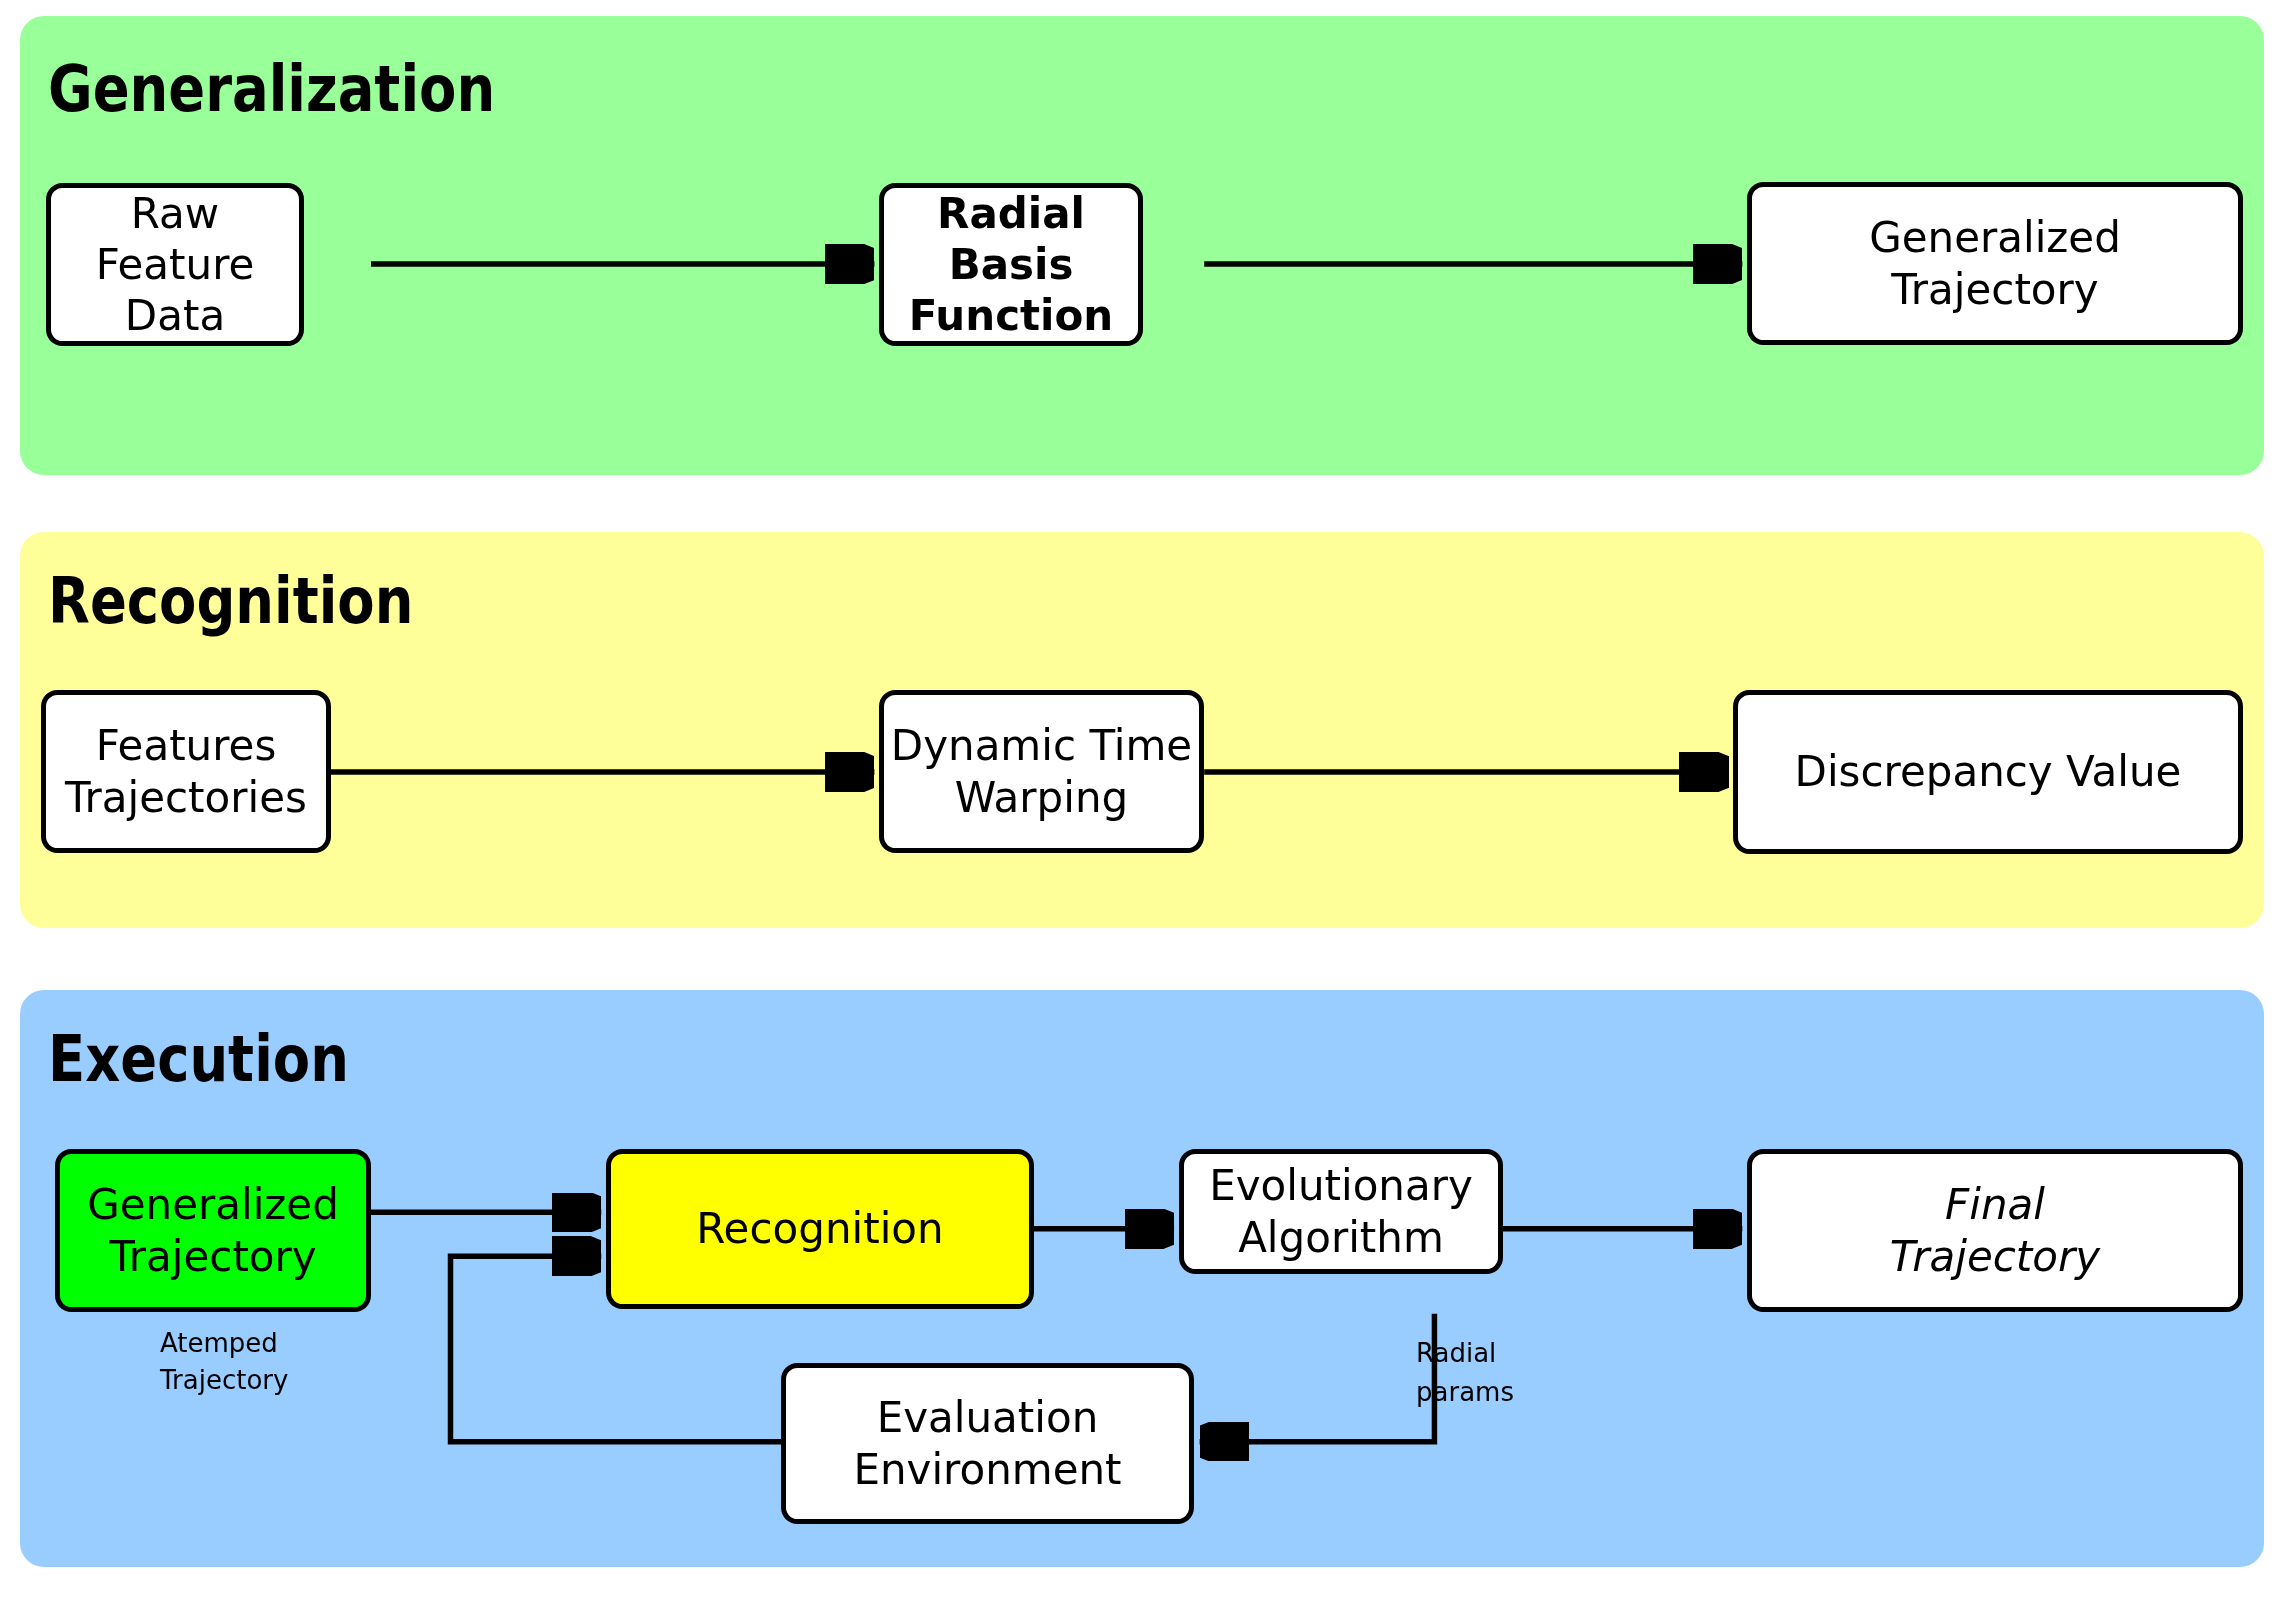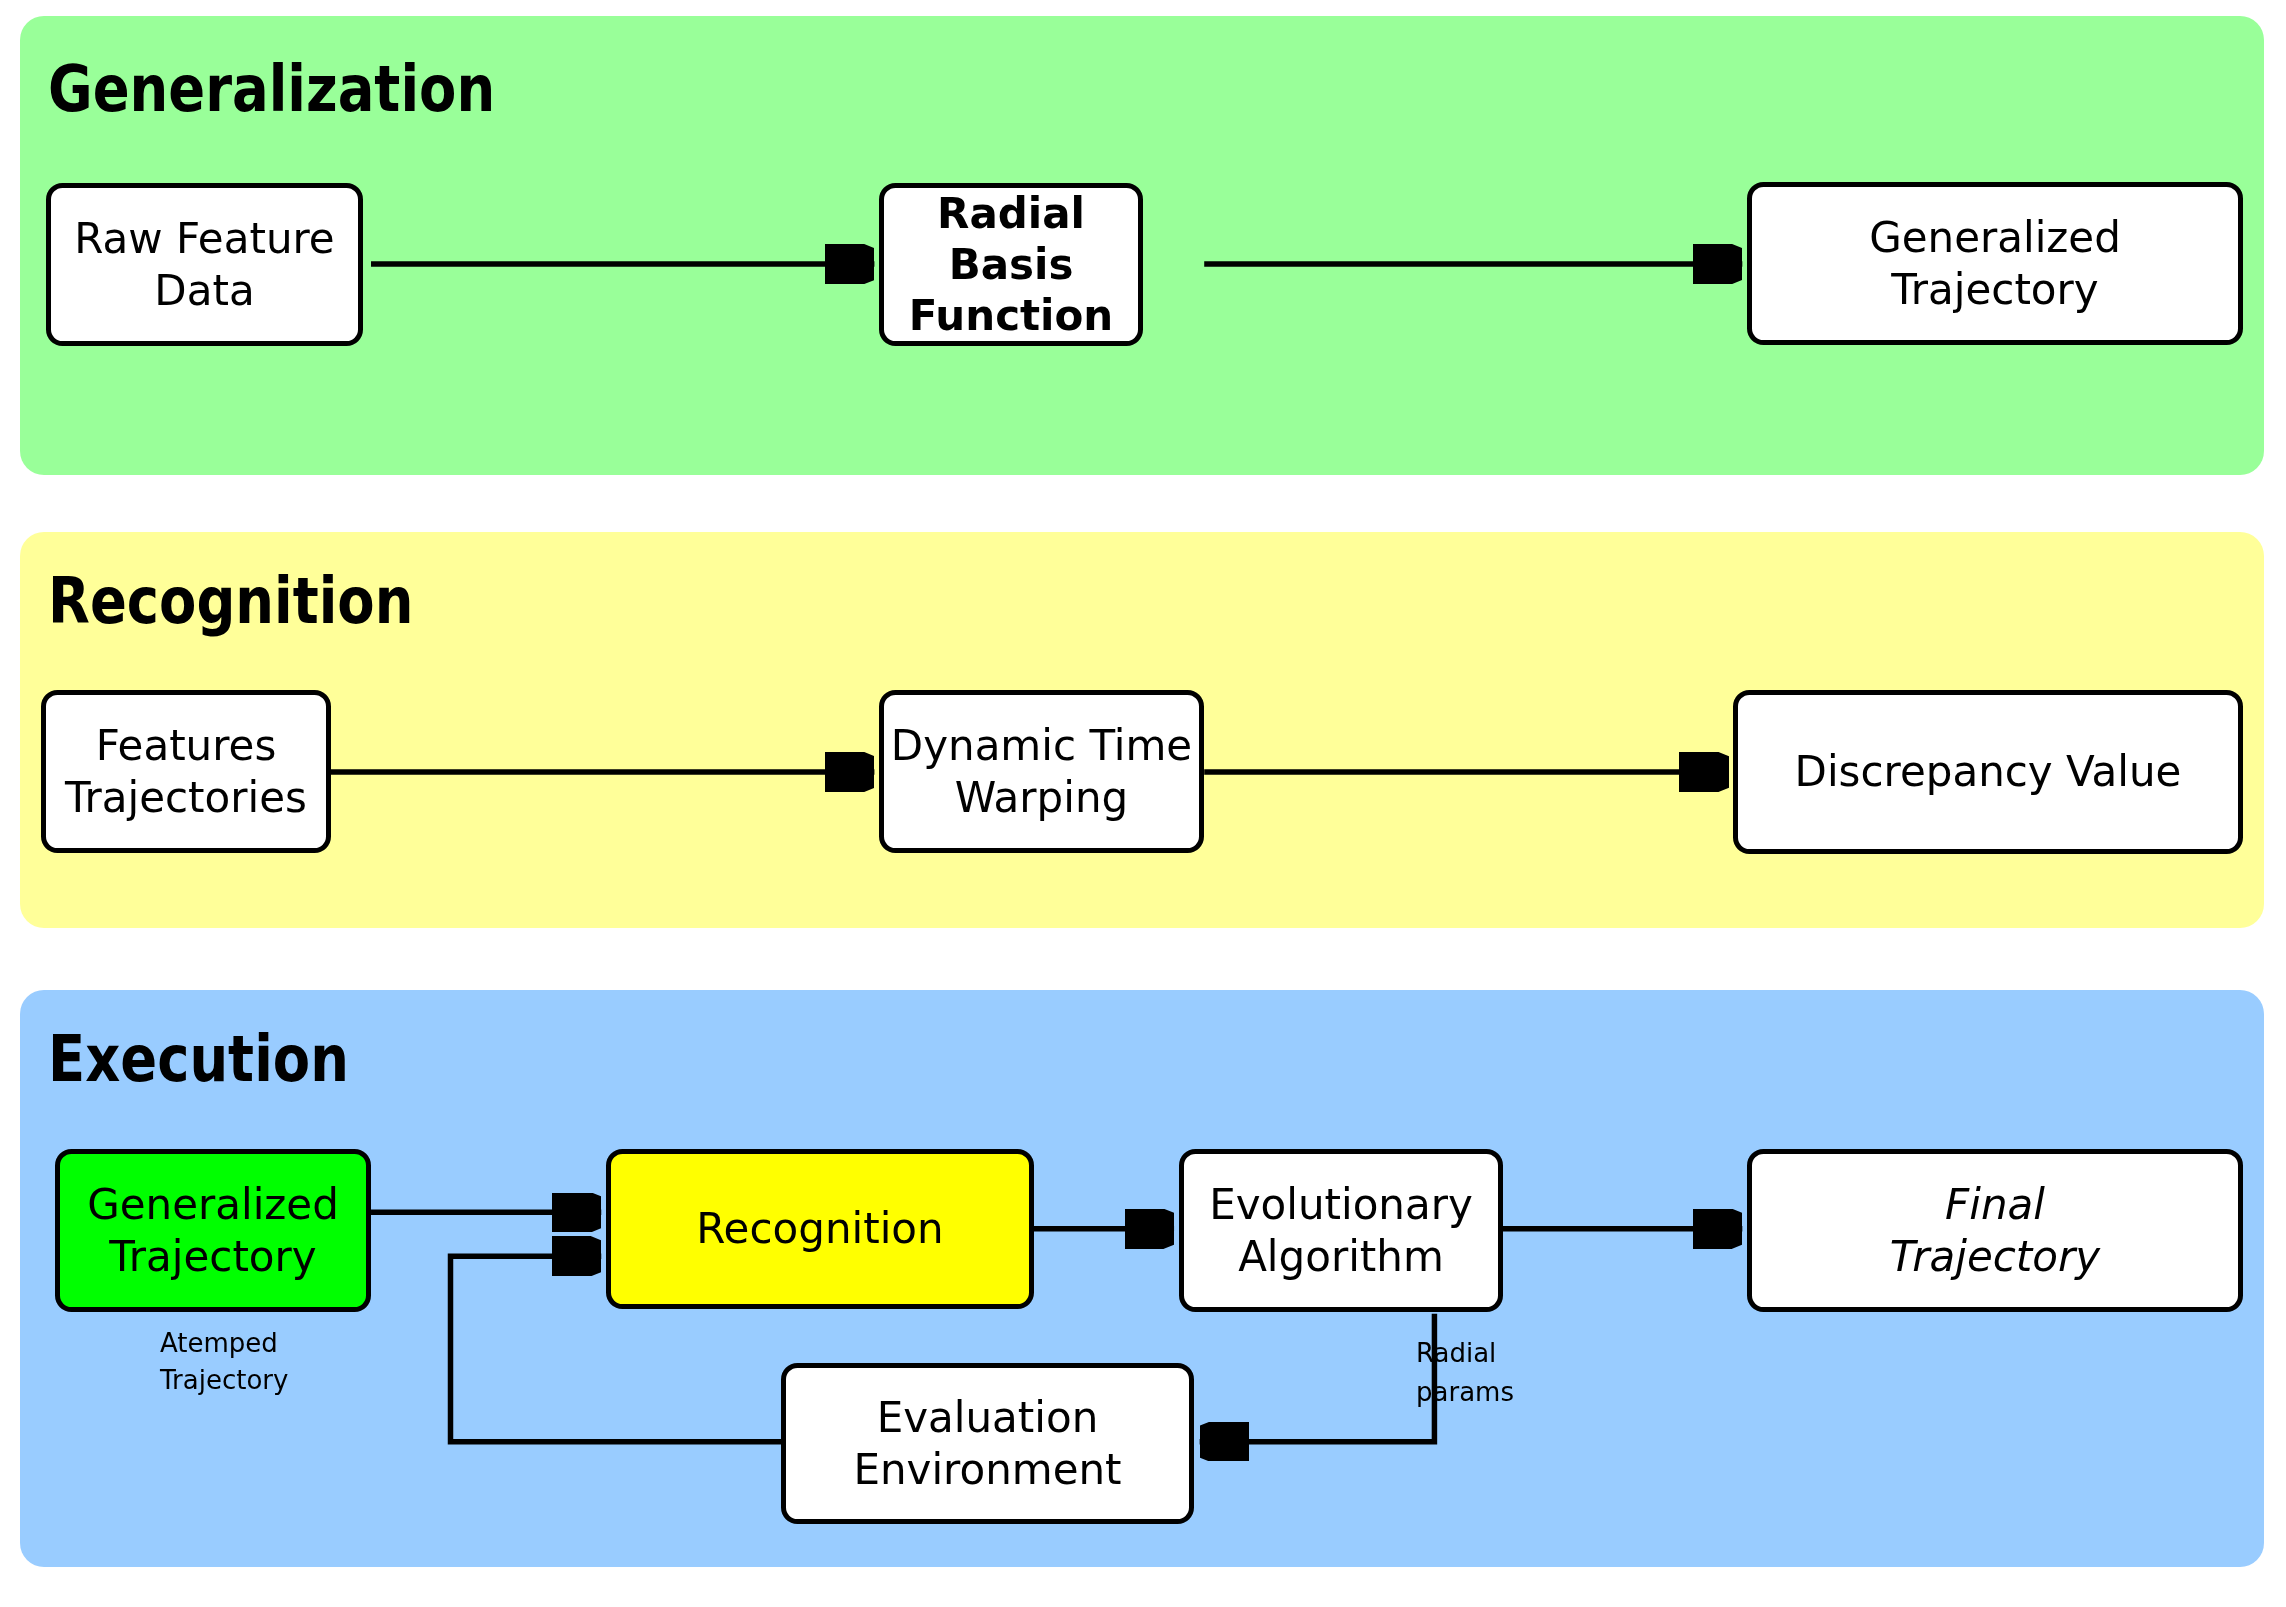--- a/index.html
+++ b/index.html
@@ -56,37 +56,37 @@
   <path d="M855 1578 L493 1578 L493 1375 L658 1375" marker-end="url(#ah)"></path>
   <path d="M1131 1345 H1285" marker-end="url(#ah)"></path>
   <path d="M1645 1345 H1907" marker-end="url(#ah)"></path>
   <path d="M1570 1438 V1578 H1313" marker-end="url(#ah)"></path>
 </svg>
 
 <div class="panel-title" style="top:53px;">Generalization</div>
 <div class="panel-title" style="top:565px;">Recognition</div>
 <div class="panel-title" style="top:1023px;">Execution</div>
 
-<div class="node" style="left:46px;top:183px;width:317px;height:163px;">Raw Feature
+<div class="node" style="left:46px;top:183px;width:258px;height:163px;">Raw Feature
 Data</div>
 <div class="node" style="left:879px;top:183px;width:264px;height:163px;font-weight:bold;">Radial Basis
 Function</div>
 <div class="node" style="left:1747px;top:182px;width:496px;height:163px;">Generalized
 Trajectory</div>
 
 <div class="node" style="left:41px;top:690px;width:290px;height:163px;">Features
 Trajectories</div>
 <div class="node" style="left:879px;top:690px;width:325px;height:163px;">Dynamic Time
 Warping</div>
 <div class="node" style="left:1733px;top:690px;width:510px;height:164px;">Discrepancy Value</div>
 
 <div class="node" style="left:55px;top:1149px;width:316px;height:163px;background:var(--box-green,#00FF00);">Generalized
 Trajectory</div>
 <div class="node" style="left:606px;top:1149px;width:428px;height:160px;background:var(--box-yellow,#FFFF00);">Recognition</div>
-<div class="node" style="left:1179px;top:1149px;width:324px;height:163px;">Evolutionary
+<div class="node" style="left:1179px;top:1149px;width:324px;height:125px;">Evolutionary
 Algorithm</div>
 <div class="node" style="left:1747px;top:1149px;width:496px;height:163px;font-style:italic;">Final
 Trajectory</div>
 <div class="node" style="left:781px;top:1363px;width:413px;height:161px;">Evaluation
 Environment</div>
 
 <div class="freelabel" style="left:160px;top:1325px;width:338px;">Atemped
 Trajectory</div>
 <div class="freelabel" style="left:1416px;top:1334px;width:247px;line-height:1.5;">Radial
 params</div>

